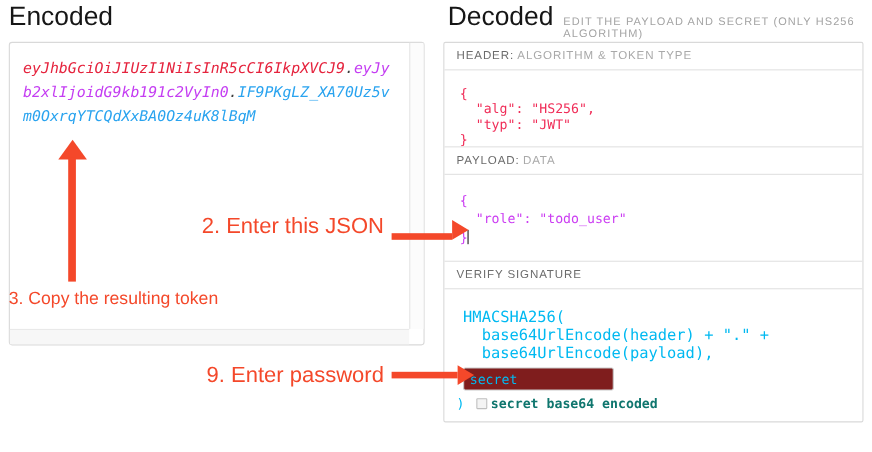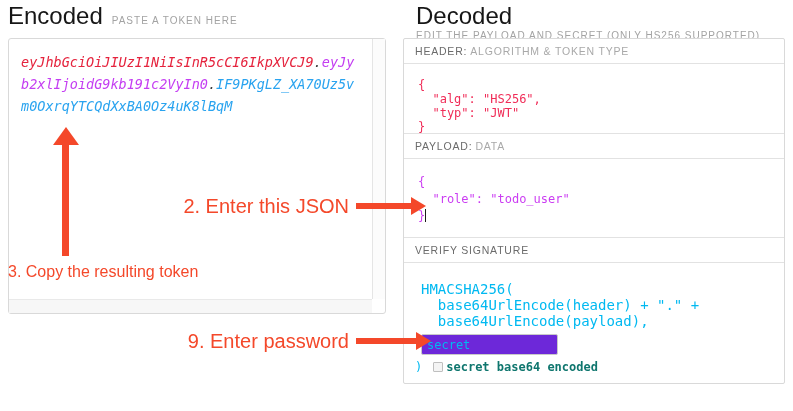--- a/index.html
+++ b/index.html
@@ -54,21 +54,21 @@
   .code {
     font-family:"DejaVu Sans Mono", monospace; font-size:12px; white-space:pre;
   }
   .hdr-code { padding:14px 0 0 14px; line-height:14px; height:69px; color:#f02d58; }
   .pl-code  { padding:15px 0 0 14px; line-height:17px; height:78px; color:#cb3df2; }
   .caret { display:inline-block; width:1px; height:13px; background:#1a1a1a; vertical-align:-2px; }
   .sig-code { padding:18px 0 0 11px; height:120px; color:#00b9f1; }
   .sig-line { font-family:"DejaVu Sans Mono", monospace; font-size:14px; line-height:16px; white-space:pre; margin-left:6px; }
   .secret-input {
     display:block; margin:5px 0 5px 6px; width:137px; height:21px;
-    border:1px solid #c9c9c9; border-radius:2px; background:#6d28d9;
+    border:1px solid #c9c9c9; border-radius:2px; background:#7f1d1d;
     font-family:"DejaVu Sans Mono", monospace; font-size:12px; color:#00b9f1;
     padding:0 0 0 5px; outline:none;
   }
   .sig-footer { display:flex; align-items:center; margin-top:3px; }
   .paren { font-family:"DejaVu Sans Mono", monospace; font-size:12px; color:#00b9f1; }
   .fake-checkbox {
     width:10px; height:10px; border:1px solid #bfbfbf; background:#f4f4f4;
     display:inline-block; margin:0 3px 0 11px; border-radius:1px;
   }
   .cb-label { font-family:"DejaVu Sans Mono", monospace; font-size:12px; font-weight:bold; color:#0f766e; }
@@ -86,32 +86,31 @@
   .ann-row { position:absolute; display:flex; align-items:center; justify-content:flex-end; height:24px; }
   .ann-row .label { color:#f4482a; font-size:20px; white-space:nowrap; margin-right:7px; }
 </style>
 </head>
 <body>
 
 <div class="stage">
 
   <div class="col-title" style="left:8px;justify-content:space-between;">
     <h1>Encoded</h1>
-    <span class="sub">PASTE A TOKEN HERE</span>
   </div>
 
   <div class="encoded-box">
     <div class="token"><span class="tok-h">eyJhbGciOiJIUzI1NiIsInR5cCI6IkpXVCJ9</span><span class="tok-dot">.</span><span class="tok-p">eyJyb2xlIjoidG9kb191c2VyIn0</span><span class="tok-dot">.</span><span class="tok-s">IF9PKgLZ_XA70Uz5vm0OxrqYTCQdXxBA0Oz4uK8lBqM</span></div>
     <div class="vscroll"></div>
     <div class="hscroll"></div>
   </div>
 
-  <div class="col-title" style="left:407px;flex-direction:column;">
+  <div class="col-title" style="left:407px;">
     <h1>Decoded</h1>
-    <span class="sub">EDIT THE PAYLOAD AND SECRET (ONLY HS256 SUPPORTED)</span>
+    <span class="sub">EDIT THE PAYLOAD AND SECRET (ONLY HS256 ALGORITHM)</span>
   </div>
 
   <div class="decoded-box">
 
     <div class="strip">
       <span class="strong">HEADER:</span><span class="rest">ALGORITHM &amp; TOKEN TYPE</span>
     </div>
     <div class="code-area">
       <div class="code hdr-code">{
   "alg": "HS256",
@@ -141,21 +140,21 @@
         <span class="fake-checkbox"></span>
         <span class="cb-label">secret base64 encoded</span>
       </div>
     </div>
   </div>
 
   <div class="v-head"></div>
   <div class="v-shaft"></div>
   <div class="ann" style="left:8px; top:263px;">3. Copy the resulting token</div>
 
-  <div class="ann-row" style="left:0; top:194px; width:426px;">
+  <div class="ann-row" style="left:0; top:194px; width:426px;align-items:flex-end;">
     <span class="label">2. Enter this JSON</span>
     <span class="h-shaft" style="width:55px;"></span>
     <span class="h-head"></span>
   </div>
 
   <div class="ann-row" style="left:0; top:329px; width:431px;">
     <span class="label">9. Enter password</span>
     <span class="h-shaft" style="width:60px;"></span>
     <span class="h-head"></span>
   </div>

